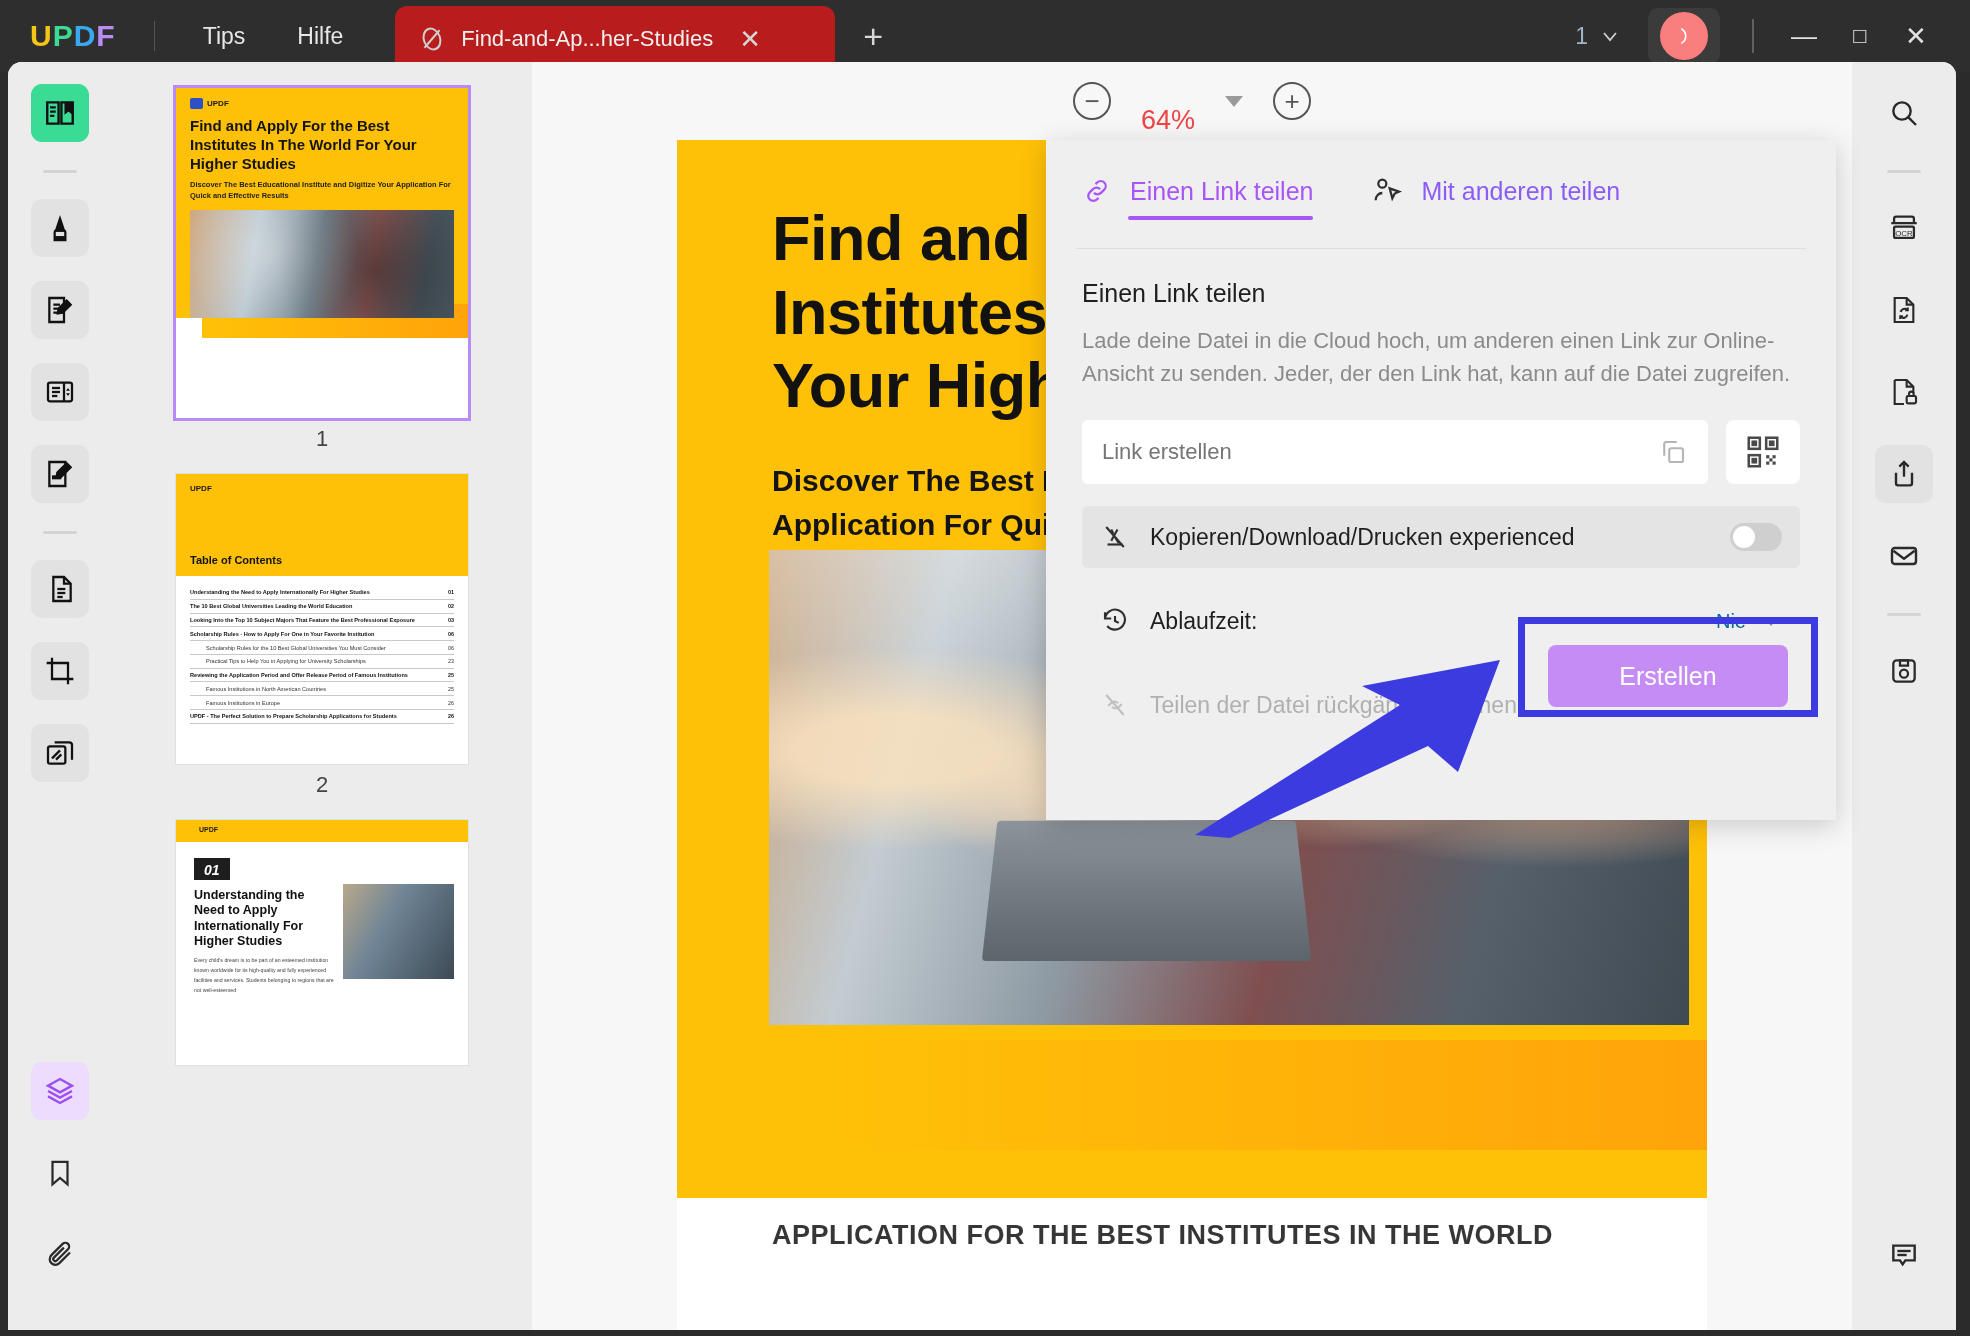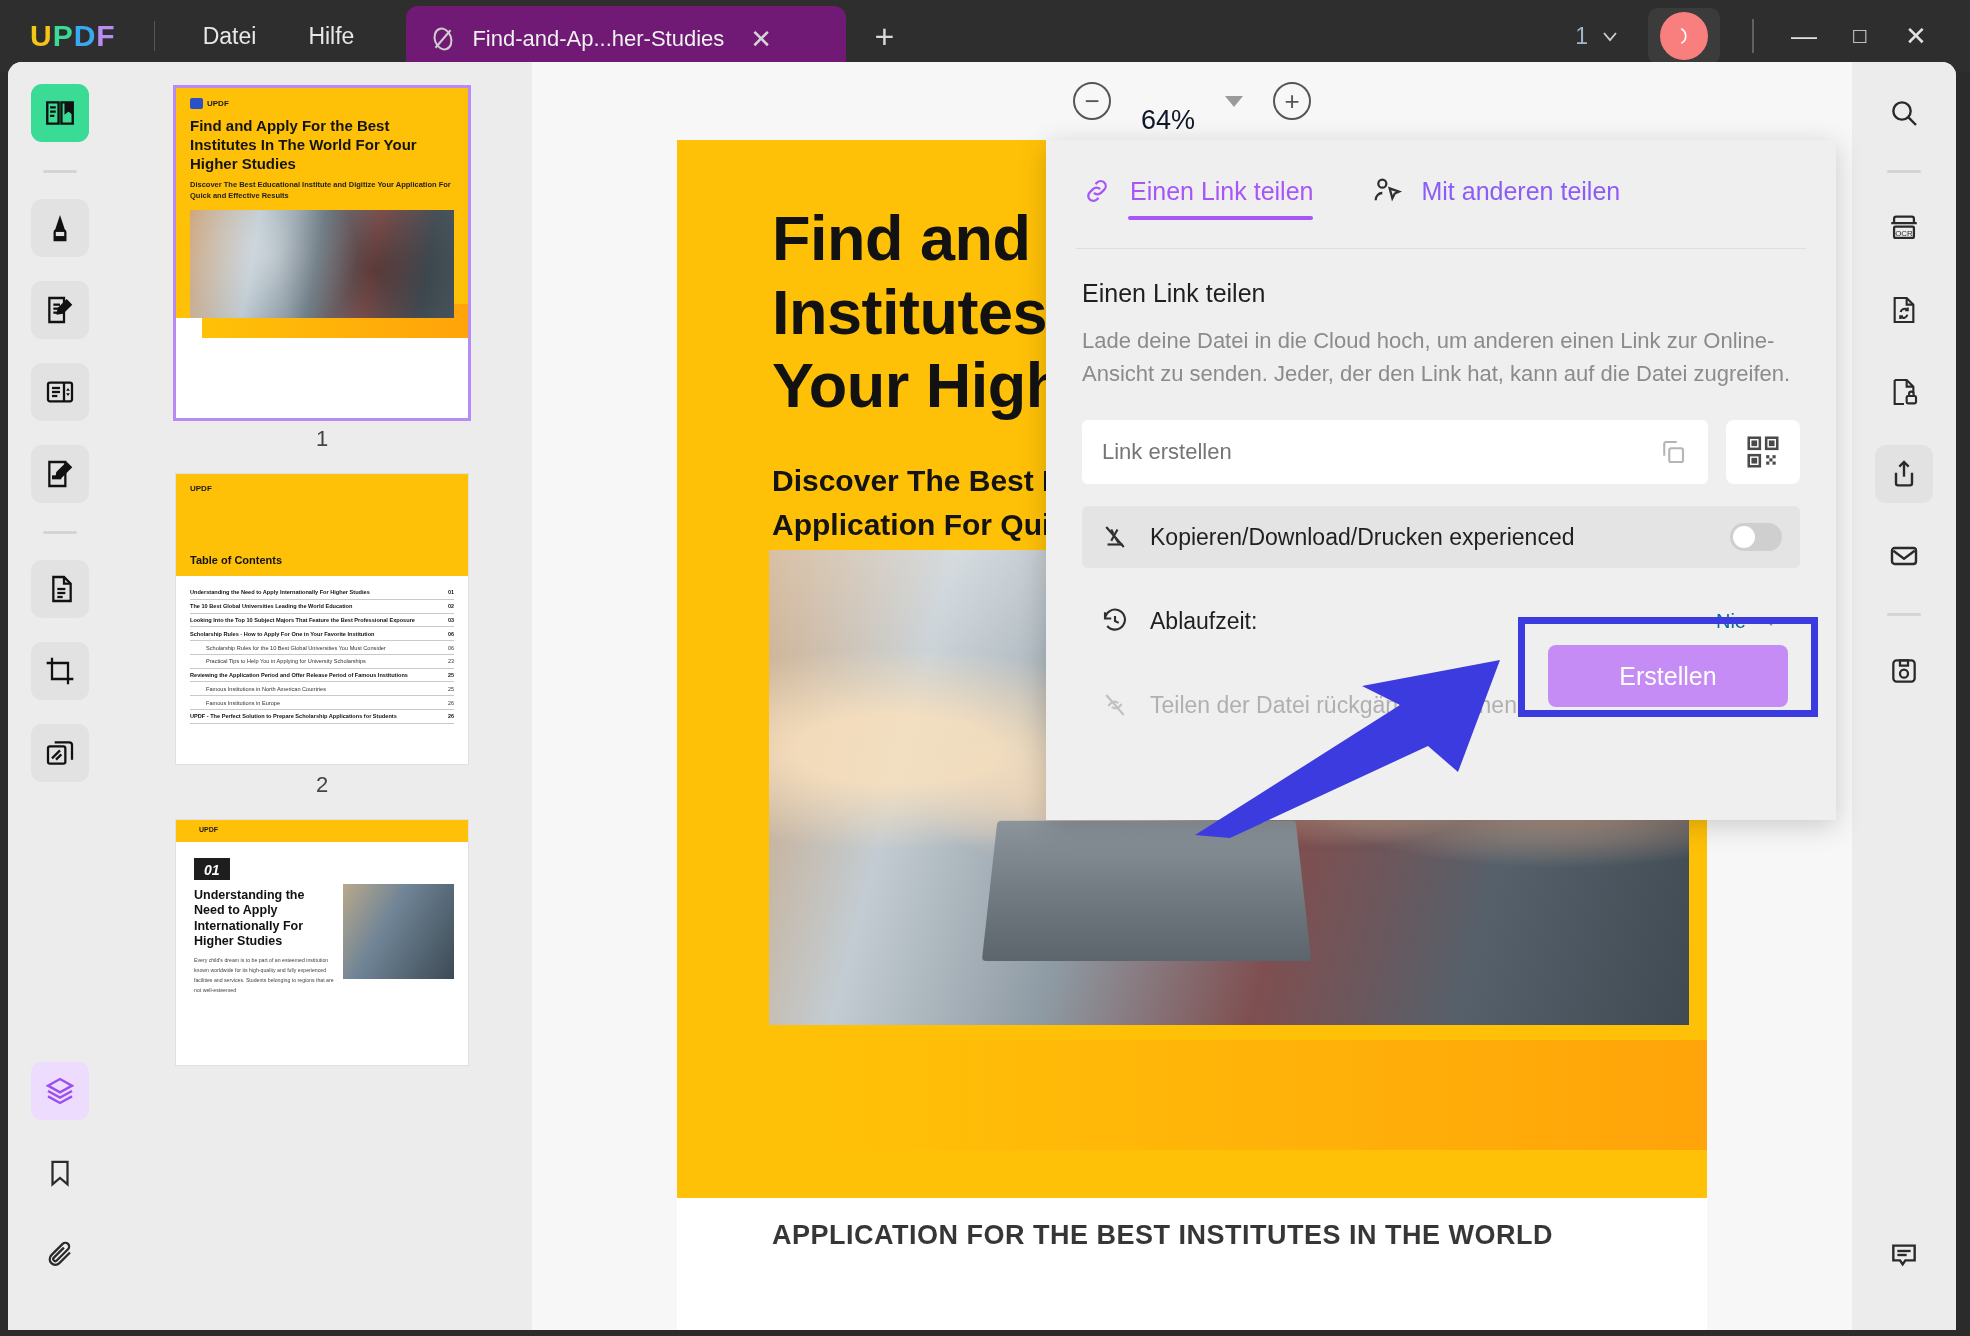--- a/index.html
+++ b/index.html
@@ -13,21 +13,21 @@
   #titlebar{
     position:absolute; left:0; top:0; width:1970px; height:72px;
     background:#2e2e2e; display:flex; align-items:center;
   }
   #logo{ margin-left:30px; font-size:30px; font-weight:bold; letter-spacing:1px;
          display:flex; }
   #logo span{ }
   .tb-sep{ width:1px; height:30px; background:#555; margin:0 22px 0 38px; }
   .menu-item{ color:#e7e7e7; font-size:23px; padding:6px 26px; cursor:default; }
   #tab{
-    margin-left:26px; height:66px; min-width:440px; background:#701a75;
+    margin-left:26px; height:66px; min-width:440px; background:#b91c1c;
     border-radius:12px 12px 0 0; display:flex; align-items:center;
     align-self:flex-end; padding:0 16px 0 22px; position:relative;
   }
   #tab .tab-ico{ width:30px;height:30px; margin-right:14px; flex:none;}
   #tab .tab-title{ color:#f0f0f0; font-size:22px; white-space:nowrap; }
   #tab .tab-close{ margin-left:26px; color:#d5d5d5; font-size:26px; line-height:1;}
   #newtab{ color:#d8d8d8; font-size:34px; margin-left:28px; line-height:1; }
   #tb-right{ margin-left:auto; display:flex; align-items:center; padding-right:26px; }
   #pagecount{ color:#9fb5cc; font-size:23px; margin-right:10px;}
   .chev{ color:#cfcfcf; font-size:20px;}
@@ -111,21 +111,21 @@
   .t3 .para{ font-size:5.2px; line-height:1.9; color:#444; margin-top:7px;}
   .t3 .ph{ width:118px;height:95px;margin-top:26px;
            background:linear-gradient(120deg,#b9a98c,#6f8496 40%,#3c4a54);}
   
   #viewerzone{ position:absolute; left:524px; top:0; right:104px; bottom:0;
                background:#f7f7f7; }
   #zoombar{ height:78px; display:flex; align-items:center; justify-content:center; gap:30px;
             background:#f7f7f7;}
   .zb-circle{ width:38px;height:38px;border:2.5px solid #555;border-radius:50%;
               display:flex;align-items:center;justify-content:center;font-size:26px;color:#555;}
-  #zoomval{ font-size:27px; color:#0f172a;margin-top:39px;}
+  #zoomval{ font-size:27px; color:#ef4444;margin-top:39px;}
   .caret{ width:0;height:0;border-left:9px solid transparent;border-right:9px solid transparent;
           border-top:11px solid #9a9a9a;}
   #pagecanvas{
     position:absolute; left:0; right:0; top:78px; bottom:0;
     background:#f7f7f7; display:flex; justify-content:center;
   }
   #page{ width:1030px; background:#ffc107; position:relative; overflow:hidden; }
   #page h1{ font-size:63px; line-height:1.17; font-weight:bold; color:#121212;
             padding:62px 0 0 95px; letter-spacing:-.5px;}
   #page h2{ font-size:30px; line-height:1.45; font-weight:bold; color:#141414;
@@ -196,21 +196,21 @@
 <body>
 
 <div id="titlebar">
   <div id="logo">
       <span style="color: rgb(245, 197, 24);">U</span>
       <span style="color: rgb(58, 219, 148);">P</span>
       <span style="color: rgb(56, 168, 240);">D</span>
       <span style="color: rgb(185, 140, 245);">F</span>
     </div>
   <div class="tb-sep"></div>
-  <div class="menu-item">Datei</div>
+  <div class="menu-item">Tips</div>
   <div class="menu-item">Hilfe</div>
 
   <div id="tab">
     <span class="tab-ico">
       <svg width="30" height="30" viewBox="0 0 24 24" fill="none" stroke="#cfcfcf" stroke-width="1.6">
         <ellipse cx="12" cy="12" rx="6.5" ry="8.5" transform="rotate(-20 12 12)"></ellipse>
         <line x1="6" y1="19" x2="18" y2="5"></line>
       </svg>
     </span>
     <span class="tab-title">Find-and-Ap...her-Studies</span>

